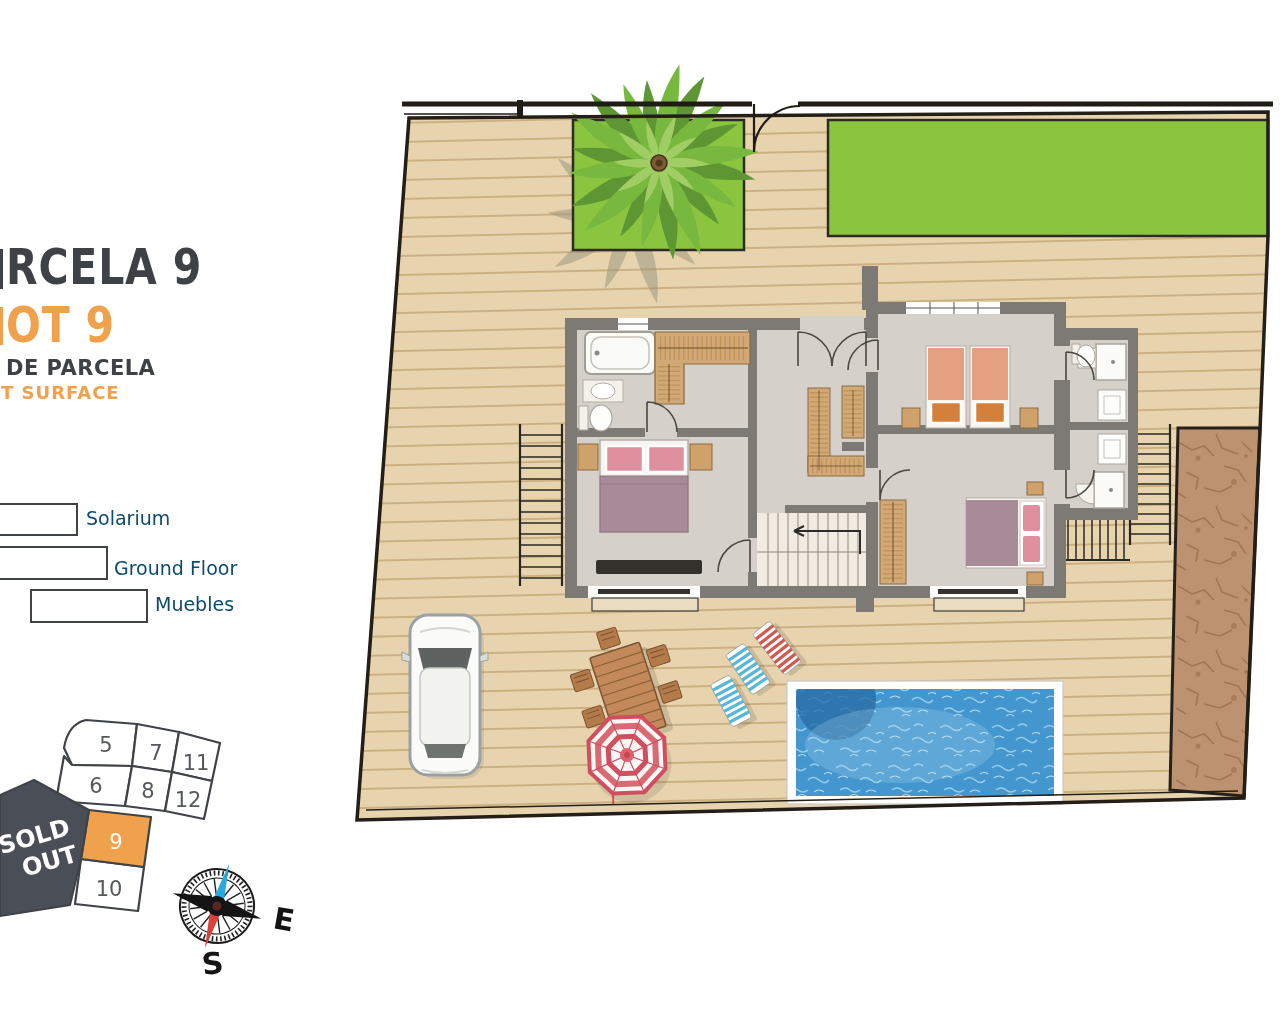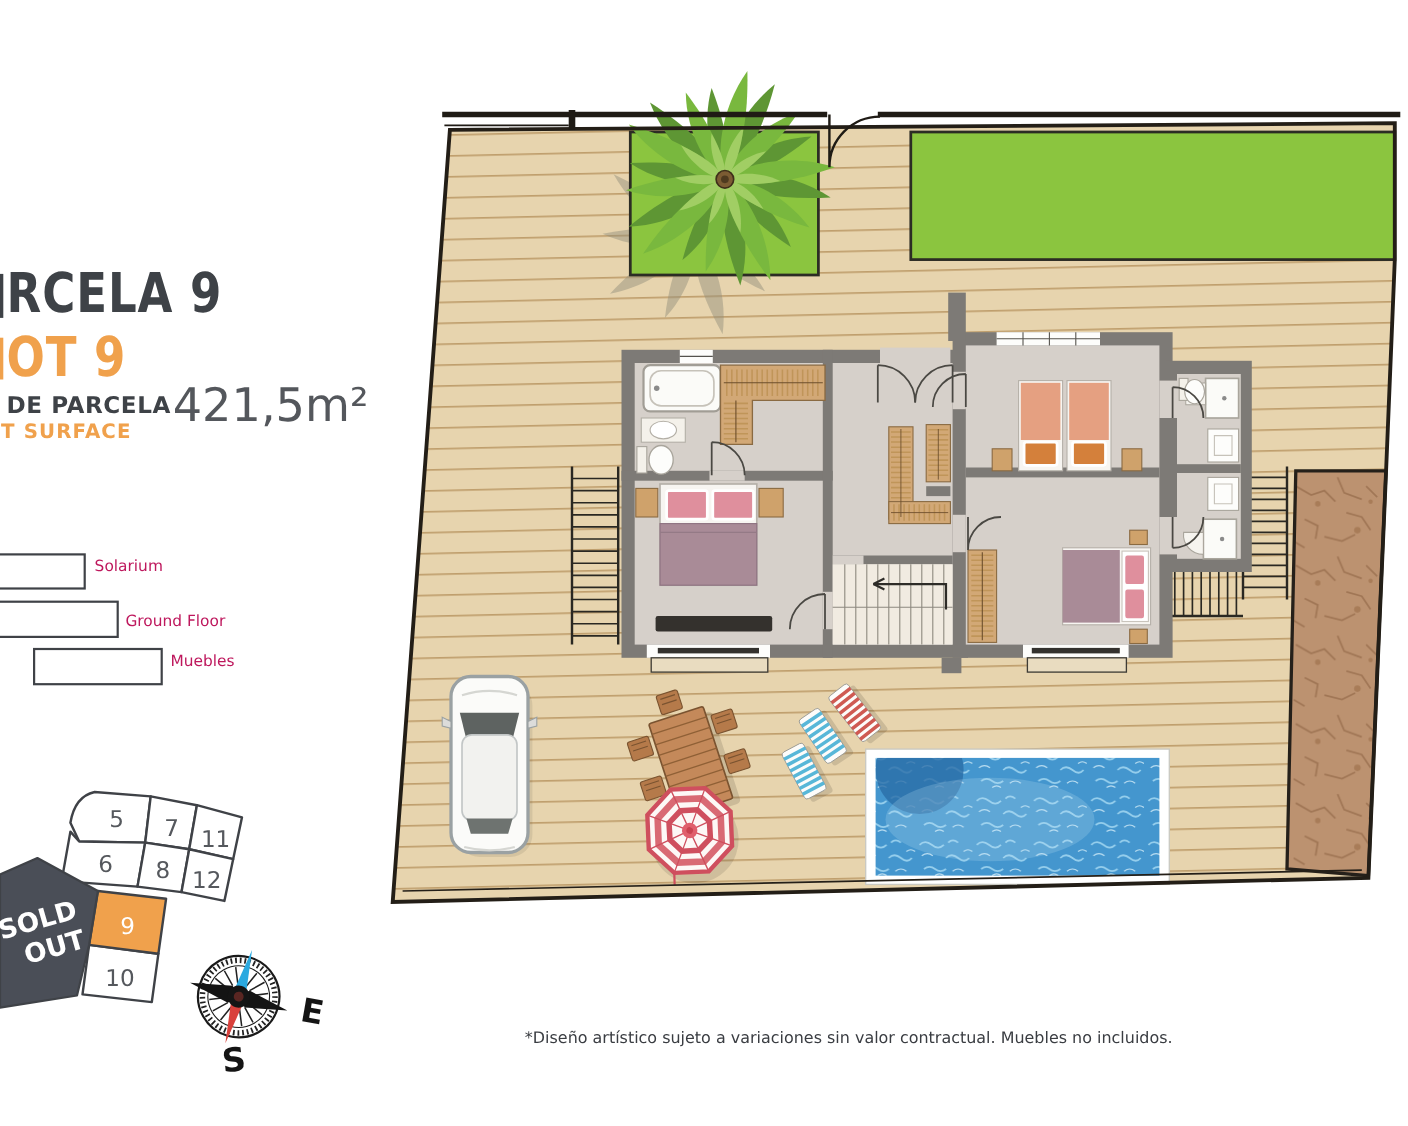--- a/index.html
+++ b/index.html
@@ -5,38 +5,37 @@
   html,body{margin:0;padding:0;background:#fff;width:1280px;height:1024px;overflow:hidden;
     font-family:"DejaVu Sans","Liberation Sans",sans-serif;}
   .abs{position:absolute;}
   #stage{position:relative;width:1096px;height:1024px;background:#fff;}
   .title-big{font-size:50px;font-weight:800;letter-spacing:1px;transform:scaleX(.82);transform-origin:left top;white-space:nowrap;}
   .c-dark{color:#3e4247;} .c-orange{color:#f0a14c;}
   .sub-label{font-size:21px;font-weight:700;letter-spacing:.5px;white-space:nowrap;}
   .sub-label2{font-size:18px;font-weight:700;letter-spacing:1px;white-space:nowrap;text-align:right;}
   .surface-val{font-size:42px;font-weight:400;color:#54575c;white-space:nowrap;}
   .legend-box{position:absolute;background:#fff;border:2.5px solid #3f4247;}
-  .legend-label{position:absolute;font-size:14px;color:#be185d;white-space:nowrap;}
+  .legend-label{position:absolute;font-size:19px;color:#0c4a6e;white-space:nowrap;}
   .disclaimer{position:absolute;right:30px;top:936px;font-size:14.5px;color:#3a3d42;}
   .sliver{position:absolute;left:0;width:3px;}
   svg text{font-family:"DejaVu Sans","Liberation Sans",sans-serif;}
 </style>
 </head>
 <body>
 
 <div id="stage">
 
   <div class="sliver" style="top:249px;height:40px;background:#3e4247;"></div>
   <div class="sliver" style="top:307px;height:38px;background:#f0a14c;"></div>
 
   <div class="abs title-big c-dark" style="left:6px;top:238px;">RCELA 9</div>
   <div class="abs title-big c-orange" style="left:6px;top:296px;">OT 9</div>
   <div class="abs sub-label c-dark" style="left:6px;top:356px;">DE PARCELA</div>
   <div class="abs sub-label2 c-orange" style="left:1px;top:382px;">T SURFACE</div>
-  <div class="abs surface-val" style="left:157px;top:344px;">421,5m²</div>
 
   <div>
     <div class="legend-box" style="left:-42px;top:503px;width:116px;height:29px;"></div>
     <div class="legend-label" style="left:86px;top:507px;">Solarium</div>
     <div class="legend-box" style="left:-42px;top:546px;width:146px;height:30px;"></div>
     <div class="legend-label" style="left:114px;top:557px;">Ground Floor</div>
     <div class="legend-box" style="left:30px;top:589px;width:114px;height:30px;"></div>
     <div class="legend-label" style="left:155px;top:593px;">Muebles</div>
   </div>
 
@@ -371,14 +370,13 @@
         <path d="M0,-44 L-6,-2 L6,-2 Z" fill="#2aa9e0"></path>
         <path d="M0,44 L-6,2 L6,2 Z" fill="#d9413c"></path>
         <circle r="10" fill="#151515"></circle>
         <circle r="4.5" fill="#5a2622"></circle>
       </g>
       <text x="272" y="928" transform="rotate(10 272 928)" font-size="30" font-weight="800" fill="#141414">E</text>
       <text x="203" y="975" transform="rotate(-6 203 975)" font-size="30" font-weight="800" fill="#141414">S</text>
     </g>
   </svg>
 
-  <div class="disclaimer">*Diseño artístico sujeto a variaciones sin valor contractual. Muebles no incluidos.</div>
 </div>
 
 </body></html>

